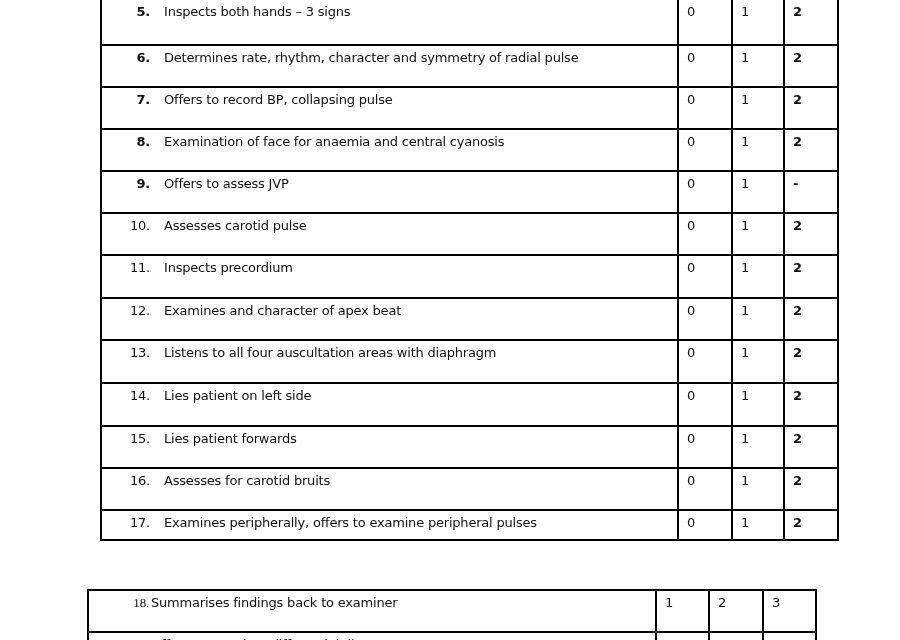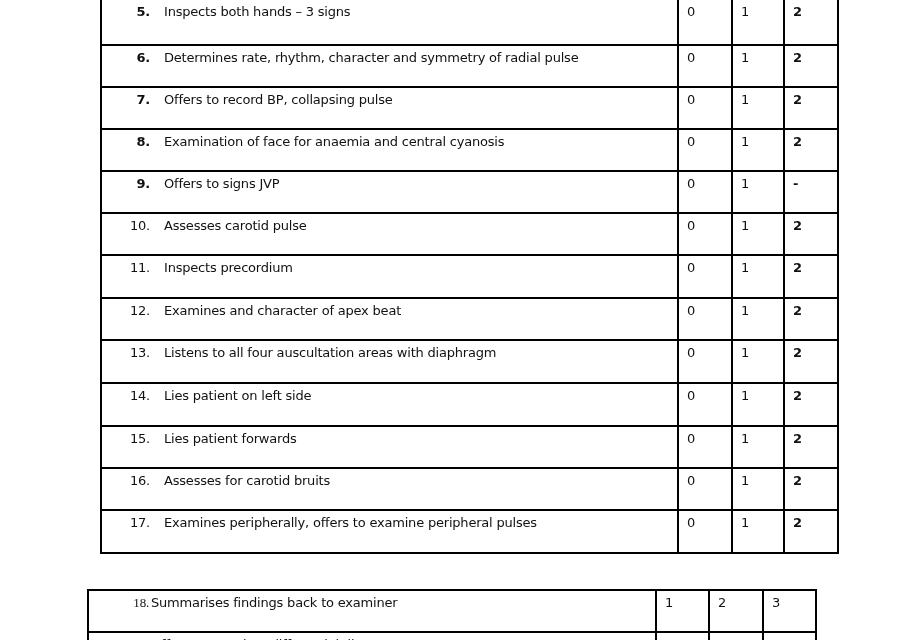--- a/index.html
+++ b/index.html
@@ -125,21 +125,21 @@
         <td class="score-cell">
           <span class="score">1</span>
         </td>
         <td class="score-cell">
           <span class="score bold">2</span>
         </td>
       </tr>
       <tr style="height: 42px;">
         <td class="item-cell">
           <span class="item-num single">9.</span>
-          <span class="item-text">Offers to signs JVP</span>
+          <span class="item-text">Offers to assess JVP</span>
         </td>
         <td class="score-cell">
           <span class="score">0</span>
         </td>
         <td class="score-cell">
           <span class="score">1</span>
         </td>
         <td class="score-cell">
           <span class="score bold">-</span>
         </td>
@@ -242,21 +242,21 @@
         <td class="score-cell">
           <span class="score">0</span>
         </td>
         <td class="score-cell">
           <span class="score">1</span>
         </td>
         <td class="score-cell">
           <span class="score bold">2</span>
         </td>
       </tr>
-      <tr style="height: 43px;">
+      <tr style="height: 30px;">
         <td class="item-cell">
           <span class="item-num">17.</span>
           <span class="item-text">Examines peripherally, offers to examine peripheral pulses</span>
         </td>
         <td class="score-cell">
           <span class="score">0</span>
         </td>
         <td class="score-cell">
           <span class="score">1</span>
         </td>

